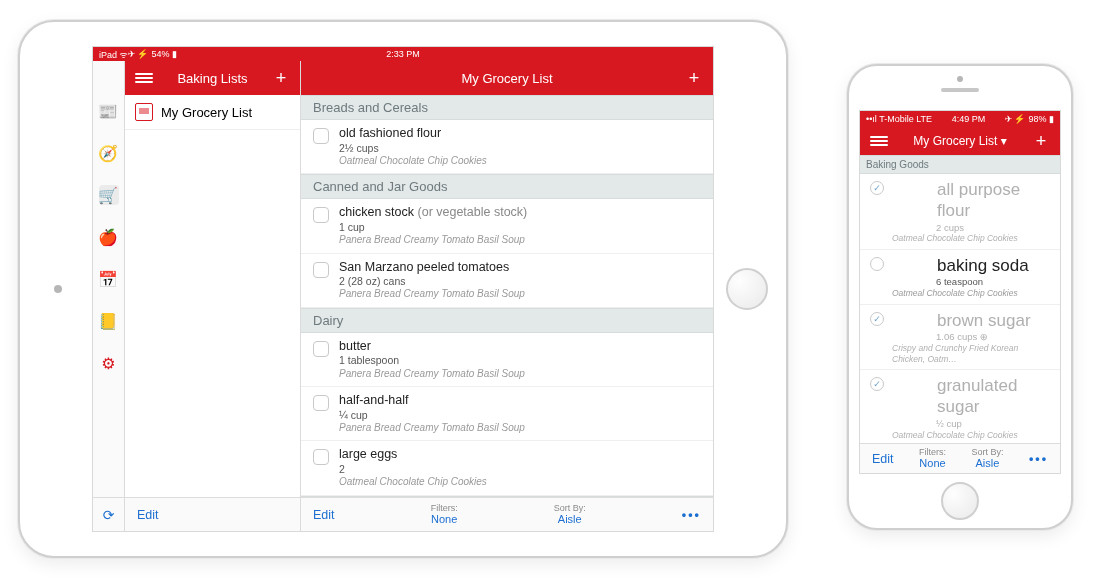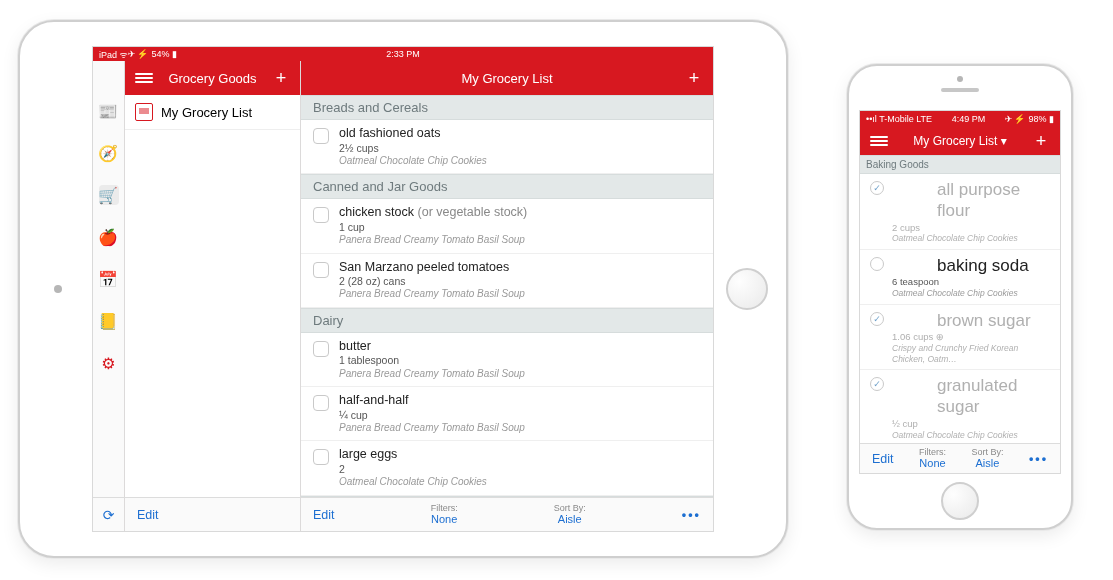--- a/index.html
+++ b/index.html
@@ -190,21 +190,21 @@
   }
   .iphone-screen {
     position:absolute; left:10px; right:10px; top:44px; bottom:54px;
     border:1px solid #d9d9d9; overflow:hidden; background:#fff;
     display:flex; flex-direction:column;
   }
   .iphone-screen .red-header { height:28px; font-size:12px; }
   .iphone-screen .section-head { font-size:10px; padding:3px 6px;}
   .iphone-screen .item-row { padding:5px 10px; gap:8px;}
   .iphone-screen .item-row .name { font-size:17px;margin-left:45px;}
-  .iphone-screen .item-row .qty { font-size:9.5px;}
+  .iphone-screen .item-row .qty { font-size:9.5px;margin-left:44px;}
   .iphone-screen .item-row .src { font-size:8.5px;}
   .iphone-screen .chk { width:14px;height:14px;border-radius:7px;border:1.5px solid #c9c9c9;}
   .iphone-screen .chk.checked::after{content:"✓";color:#6fa0c9;font-size:9px;}
   .iphone-screen .toolbar { height:30px; }
   .hamburger { display:inline-block; width:14px; }
   .hamburger span{display:block;height:2px;background:#fff;margin:2px 0;border-radius:1px;}
 </style>
 </head>
 <body>
 
@@ -229,21 +229,21 @@
           <div class="ic">⚙</div>
         </div>
 
       <div class="grocery-lists">
         <div class="red-header">
           <span class="hbtn hamburger">
               <span></span>
               <span></span>
               <span></span>
             </span>
-          <span>Grocery Goods</span>
+          <span>Baking Lists</span>
           <span class="hbtn">+</span>
         </div>
         <div id="lists-rows">
             <div class="list-row">
               <div class="list-icon"></div>
               <span>My Grocery List</span>
             </div>
           </div>
         <div style="flex:1"></div>
         <div class="toolbar">
@@ -255,21 +255,21 @@
         <div class="red-header">
           <span style="width:18px"></span>
           <span>My Grocery List</span>
           <span class="hbtn">+</span>
         </div>
         <div class="scroll" id="ipad-sections">
             <div class="section-head">Breads and Cereals</div>
             <div class="item-row">
               <div class="chk"></div>
               <div class="txt">
-                <div class="name">old fashioned oats </div>
+                <div class="name">old fashioned flour </div>
                 <div class="qty">2½ cups</div>
                 <div class="src">Oatmeal Chocolate Chip Cookies</div>
               </div>
             </div>
             <div class="section-head">Canned and Jar Goods</div>
             <div class="item-row">
               <div class="chk"></div>
               <div class="txt">
                 <div class="name">chicken stock <span class="note">(or vegetable stock)</span></div>
                 <div class="qty">1 cup</div>

